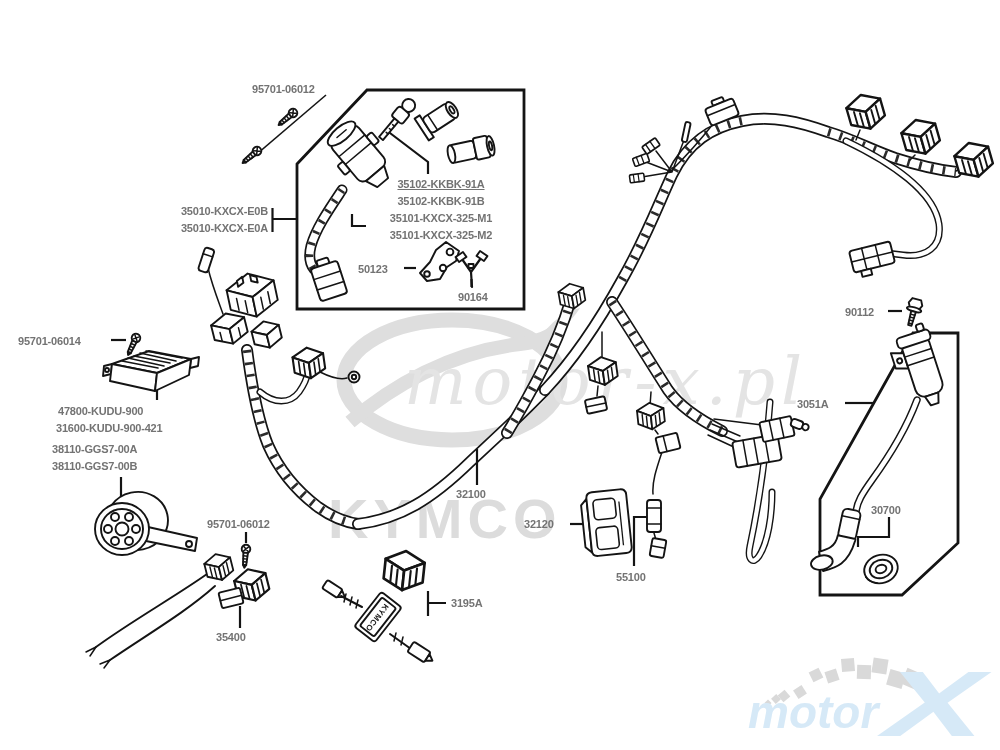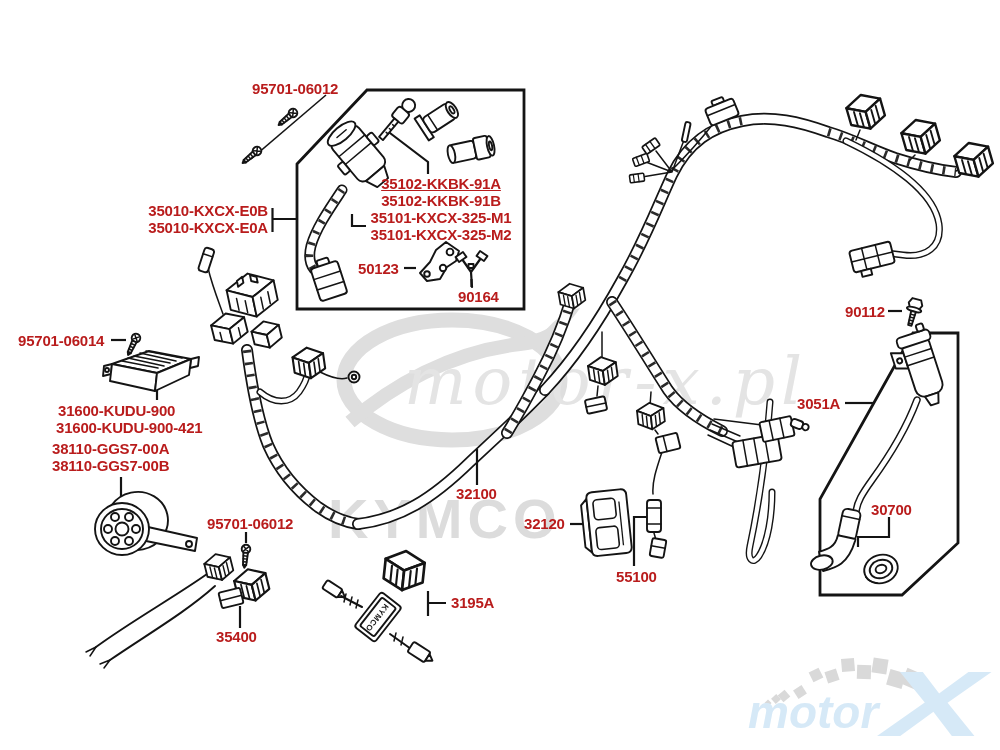--- a/index.html
+++ b/index.html
@@ -1,20 +1,20 @@
 <!DOCTYPE html>
 <html><head>
 <meta charset="utf-8">
 <style>
   html,body{margin:0;padding:0;background:#fff;}
   #page{position:relative;width:1000px;height:750px;background:#fff;overflow:hidden;
         font-family:"Liberation Sans",sans-serif;}
   #art{position:absolute;left:0;top:0;}
-  .lbl{position:absolute;font-weight:bold;font-size:15px;letter-spacing:-0.2px;
-       color:#b91c1c;white-space:nowrap;line-height:16.5px;}
+  .lbl{position:absolute;font-weight:bold;font-size:11px;letter-spacing:-0.2px;
+       color:#737373;white-space:nowrap;line-height:16.5px;}
   .lbl-center{text-align:center;}
   .lbl-right{text-align:right;}
   
   .p{fill:#ffffff;stroke:#141414;stroke-width:1.9;stroke-linejoin:round;}
   .w{fill:none;stroke:#141414;stroke-width:1.5;stroke-linecap:round;}
   .ld{fill:none;stroke:#141414;stroke-width:2.2;}
   .bx{fill:none;stroke:#141414;stroke-width:2.8;stroke-linejoin:miter;}
   .to{fill:none;stroke:#141414;stroke-width:12;stroke-linecap:round;}
   .ti{fill:none;stroke:#ffffff;stroke-width:8.6;stroke-linecap:round;}
   .tb{fill:none;stroke:#141414;stroke-width:8.2;stroke-dasharray:2.6 9.5;opacity:.9;}
@@ -396,21 +396,21 @@
 
   <div class="lbl lbl-center" style="left:366px;top:176px;width:150px;text-decoration:underline;">35102-KKBK-91A</div>
   <div class="lbl lbl-center" style="left:366px;top:193px;width:150px;">35102-KKBK-91B</div>
   <div class="lbl lbl-center" style="left:366px;top:210px;width:150px;">35101-KXCX-325-M1</div>
   <div class="lbl lbl-center" style="left:366px;top:227px;width:150px;">35101-KXCX-325-M2</div>
 
   <div class="lbl" style="left:358px;top:261px;">50123</div>
   <div class="lbl" style="left:450px;top:289px;margin-left:8px;">90164</div>
   <div class="lbl" style="left:845px;top:304px;">90112</div>
   <div class="lbl" style="left:18px;top:333px;">95701-06014</div>
-  <div class="lbl" style="left:58px;top:403px;">31600-KUDU-900</div>
+  <div class="lbl" style="left:58px;top:403px;">47800-KUDU-900</div>
   <div class="lbl" style="left:56px;top:420px;">31600-KUDU-900-421</div>
   <div class="lbl" style="left:52px;top:441px;">38110-GGS7-00A</div>
   <div class="lbl" style="left:52px;top:458px;">38110-GGS7-00B</div>
   <div class="lbl" style="left:797px;top:396px;">3051A</div>
   <div class="lbl" style="left:456px;top:486px;">32100</div>
   <div class="lbl" style="left:524px;top:516px;">32120</div>
   <div class="lbl" style="left:871px;top:502px;">30700</div>
   <div class="lbl" style="left:207px;top:516px;">95701-06012</div>
   <div class="lbl" style="left:616px;top:569px;">55100</div>
   <div class="lbl" style="left:216px;top:629px;">35400</div>

